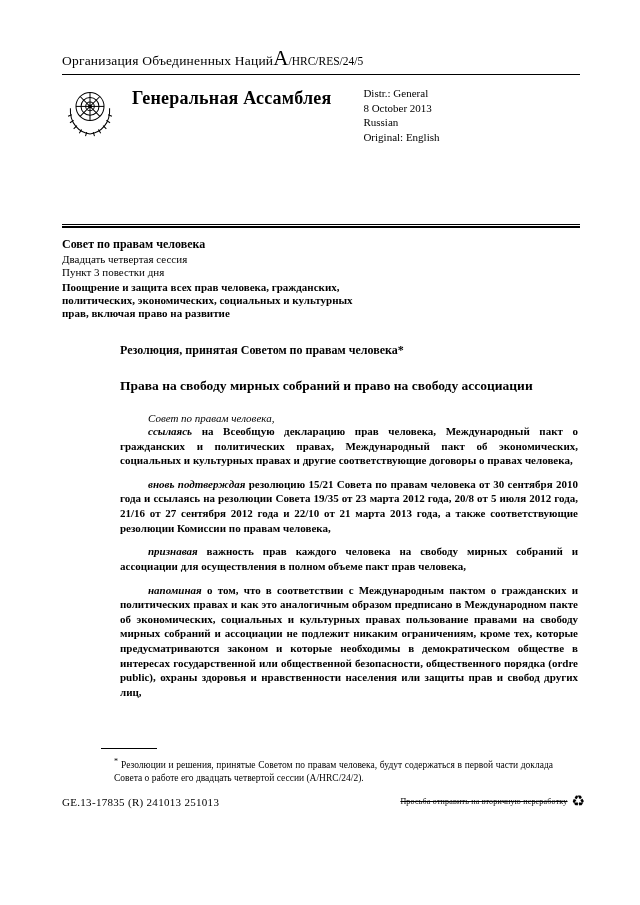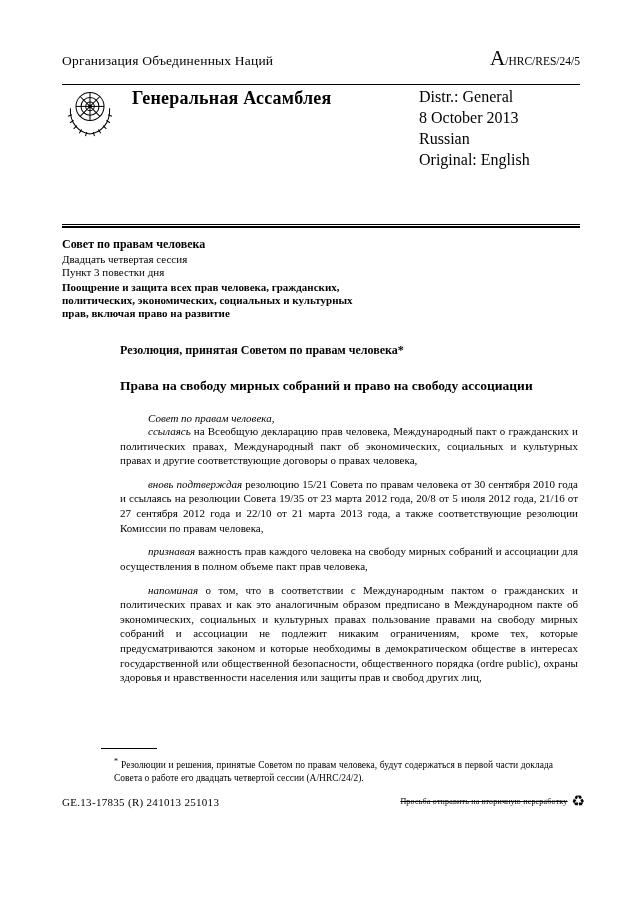--- a/index.html
+++ b/index.html
@@ -10,51 +10,51 @@
     height: 905px;
     margin: 0 auto;
     background: #ffffff;
     font-family: "Liberation Serif", "DejaVu Serif", serif;
     color: #000;
     overflow: hidden;
   }
   
   .top-header {
     position: absolute; left: 62px; right: 60px; top: 48px;
-    display: flex; justify-content: space-between; align-items: flex-end;
-    padding-bottom: 15px; border-bottom: 1.5px solid #000;
+    display: flex; justify-content: flex-start; align-items: flex-end;
+    padding-bottom: 5px; border-bottom: 1.5px solid #000;
   }
   .org-name { font-size: 13.5px; letter-spacing: .2px; }
   .doc-symbol { font-size: 11.5px; white-space: nowrap; }
   .doc-symbol .big-a { font-size: 21px; line-height: 1; }
   
   .masthead {
-    position: absolute; left: 62px; right: 63px; top: 84px;
-    display: flex; justify-content: space-between; align-items: flex-start;
+    position: absolute; left: 62px; right: 44px; top: 84px;
+    display: flex; justify-content: flex-start; align-items: flex-start; gap: 32px;
   }
   .mast-left { display: flex; align-items: flex-start; }
   .emblem { width: 56px; height: 56px; }
   .assembly-title { font-size: 18px; font-weight: bold; margin-left: 14px; margin-top: 4px; letter-spacing: .2px; }
-  .distr-block { font-size: 16px; line-height: 1.32; width: 158px; margin-top: 2px; }
+  .distr-block { font-size: 11px; line-height: 1.32; width: 158px; margin-top: 2px; }
   
   .double-rule {
     position: absolute; left: 62px; right: 60px; top: 224px;
     height: 4px; border-top: 1px solid #000; border-bottom: 2.5px solid #000;
   }
   
   .session { position: absolute; left: 62px; top: 237px; width: 310px; font-size: 11px; line-height: 1.18; }
   .session .council { font-weight: bold; font-size: 12px; margin-bottom: 2px; }
   .session .agenda-title { font-weight: bold; margin-top: 2px; width: 300px; }
   
   .body { position: absolute; left: 120px; top: 343px; width: 458px; }
   .res-heading { font-weight: bold; font-size: 12px; margin-bottom: 20px; }
   .res-number { font-weight: bold; font-size: 13.5px; margin-bottom: 3px; }
   .res-title  { font-weight: bold; font-size: 13.5px; width: 452px; line-height: 1.25; margin-bottom: 17px; }
   .opening { font-style: italic; font-size: 11px; text-indent: 28px; }
-  .para { font-size: 11px; line-height: 1.33; text-align: justify; text-indent: 28px; margin-bottom: 9px; }
+  .para { font-size: 11px; line-height: 1.33; text-align: justify; text-indent: 28px; margin-bottom: 9px; font-weight: bold; }
   .para .lead { font-style: italic; }
   
   .footnote { position: absolute; left: 101px; top: 748px; width: 452px; }
   .fn-rule { width: 56px; border-top: 1px solid #000; margin-bottom: 7px; }
   .fn-text { font-size: 9.5px; line-height: 1.4; padding-left: 13px; text-align: justify; }
   .fn-marker { font-size: 8px; vertical-align: super; margin-right: 3px; }
   
   .footer {
     position: absolute; left: 62px; right: 55px; top: 794px;
     display: flex; justify-content: space-between; align-items: center;

